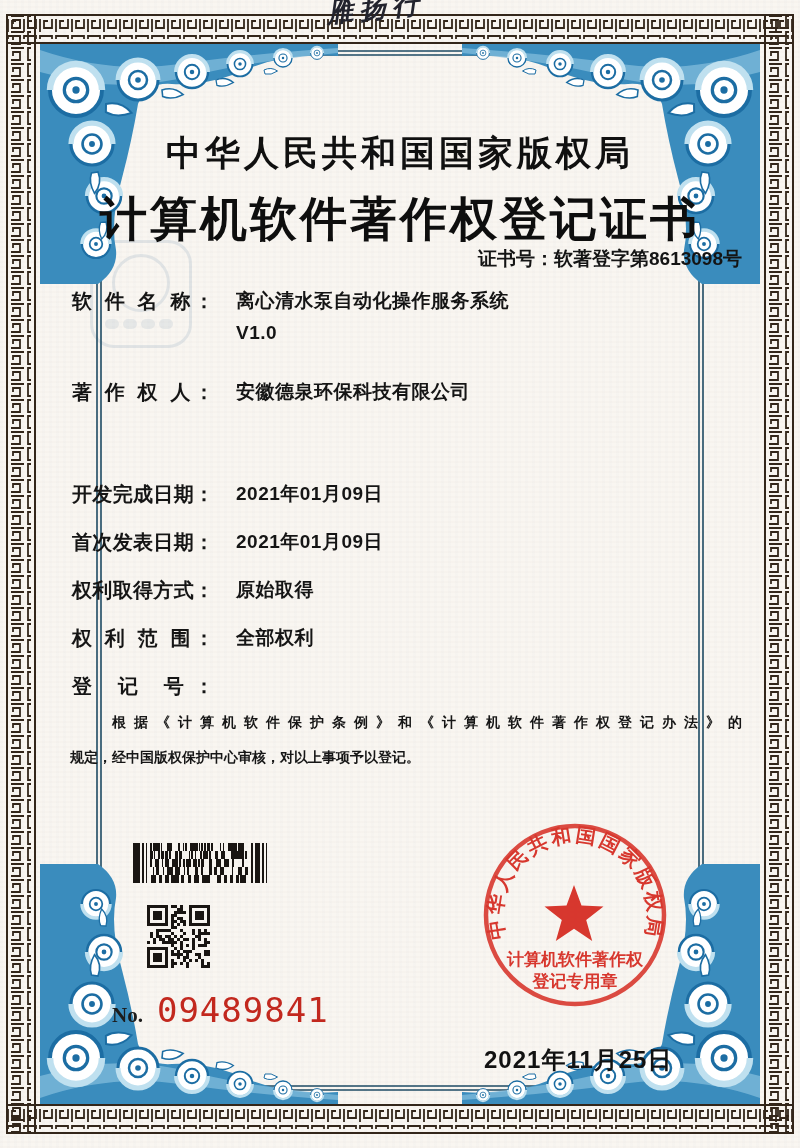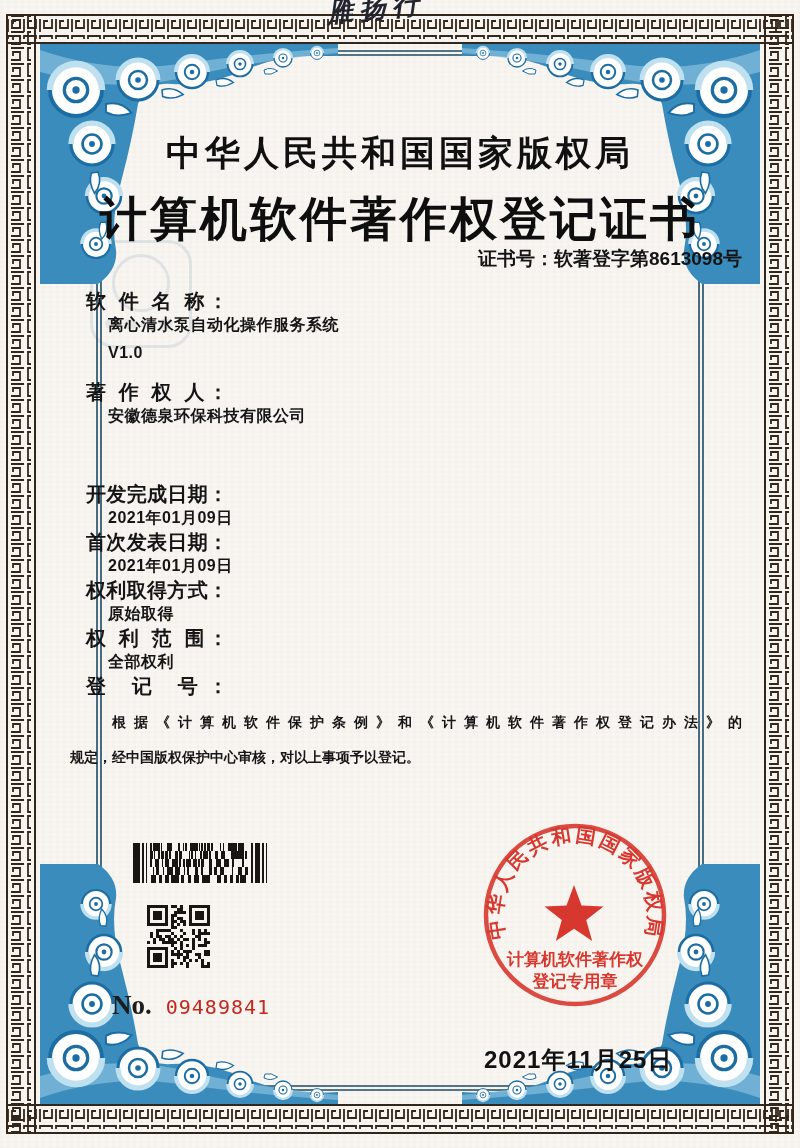--- a/index.html
+++ b/index.html
@@ -30,39 +30,39 @@
     border-radius:6px;background:rgba(145,168,188,.30);
     box-shadow:18px 0 0 rgba(145,168,188,.30),36px 0 0 rgba(145,168,188,.30),54px 0 0 rgba(145,168,188,.30);}
 
   .authority{position:absolute;left:0;top:130px;width:100%;text-align:center;z-index:3;
     font-family:"Liberation Serif","DejaVu Serif",serif;font-weight:700;font-size:35px;letter-spacing:4px;color:#101010;}
   .cert-title{position:absolute;left:0;top:188px;width:100%;text-align:center;z-index:3;
     font-family:"Liberation Serif","DejaVu Serif",serif;font-weight:700;font-size:47px;letter-spacing:3px;color:#0e0e0e;}
   .certno{position:absolute;right:58px;top:246px;z-index:3;display:flex;
     font-size:19px;font-weight:700;color:#141414;}
 
-  .row{position:absolute;left:86px;display:flex;z-index:3;flex-direction:column;}
+  .row{position:absolute;left:72px;display:flex;z-index:3;}
   .row .lbl{width:142px;font-size:20px;font-weight:700;text-align:justify;text-align-last:justify;}
-  .row .val{margin-left:22px;font-size:16px;font-weight:700;letter-spacing:.5px;}
+  .row .val{margin-left:22px;font-size:19px;font-weight:700;letter-spacing:.5px;}
   .row .val .v2{margin-top:8px;}
   #row-name{top:288px;} #row-owner{top:379px;}
   #row-dev{top:481px;} #row-pub{top:529px;} #row-acq{top:577px;} #row-scope{top:625px;} #row-reg{top:673px;}
 
   .statement{position:absolute;left:70px;top:714px;width:672px;z-index:3;
     font-size:14px;font-weight:700;color:#161616;}
   .statement .s1{padding-left:42px;text-align:justify;text-align-last:justify;}
   .statement .s2{margin-top:17px;}
 
   svg.barcode{position:absolute;left:133px;top:843px;z-index:3;}
   svg.qrcode{position:absolute;left:147px;top:905px;z-index:3;}
 
   .serial{position:absolute;left:112px;top:990px;z-index:3;display:flex;align-items:baseline;}
-  .serial .no{font-family:"Liberation Serif","DejaVu Serif",serif;font-weight:700;font-size:27px;color:#1c1c1c;}
+  .serial .no{font-family:"Liberation Serif","DejaVu Serif",serif;font-weight:700;font-size:21px;color:#1c1c1c;}
   .serial .num{margin-left:14px;font-family:"DejaVu Sans Mono","Liberation Mono",monospace;
-    font-size:20px;letter-spacing:1px;color:#c2281e;}
+    font-size:34px;letter-spacing:1px;color:#c2281e;}
 
   svg.seal{position:absolute;left:477px;top:817px;width:196px;height:196px;z-index:4;opacity:.92;}
   .seal-ring-text{font-family:"Liberation Sans","DejaVu Sans",sans-serif;font-weight:700;font-size:20px;
     fill:#d5281e;letter-spacing:3px;}
   .seal-t1{font-family:"Liberation Sans","DejaVu Sans",sans-serif;font-weight:700;font-size:17px;fill:#d5281e;}
   .seal-t2{font-family:"Liberation Sans","DejaVu Sans",sans-serif;font-weight:700;font-size:17px;fill:#d5281e;}
 
   .issue-date{position:absolute;left:484px;top:1000px;z-index:5;
     font-size:24px;font-weight:700;letter-spacing:1px;color:#121212;margin-top:44px;}
 </style>

